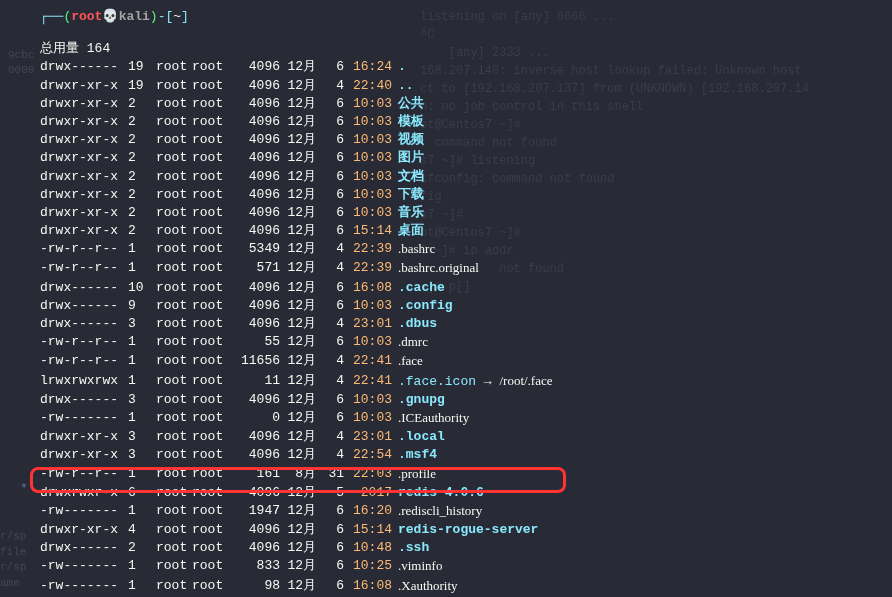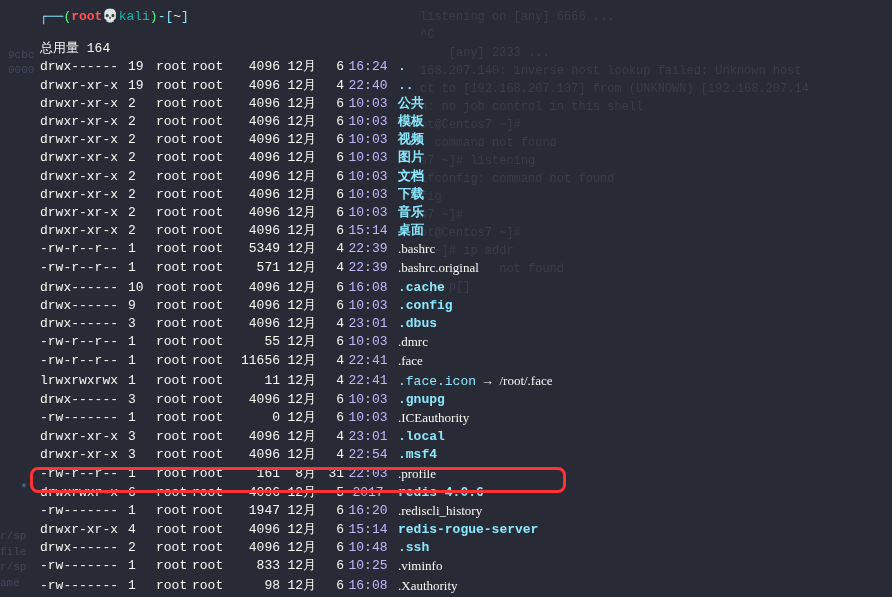--- a/index.html
+++ b/index.html
@@ -36,37 +36,37 @@
       font-size: 11px;
     }
     .terminal {
       padding: 8px 8px 8px 40px;
       position: relative;
     }
     .prompt-line1 .bracket { color: #50fa7b; }
     .prompt-line1 .dash { color: #8be9fd; }
     .prompt-line1 .root { color: #ff5555; font-weight: bold; }
     .prompt-line1 .skull { color: #ff5555; }
-    .prompt-line1 .host { color: #14b8a6; font-weight: normal; }
+    .prompt-line1 .host { color: #a3a3a3; font-weight: bold; }
     .prompt-line1 .tilde { color: #f8f8f2; }
     .prompt-line2 .dash { color: #50fa7b; }
     .prompt-line2 .hash { color: #ff5555; }
     .prompt-line2 .cmd { color: #50fa7b; }
     .prompt-line2 .args { color: #bd93f9; }
     .total { color: #f8f8f2; margin-top: 14px; }
     .listing { white-space: pre; }
     .row { display: flex; }
     .perms { width: 88px; color: #f8f8f2; }
     .links { width: 24px; text-align: left; color: #f8f8f2; }
     .owner { width: 40px; color: #f8f8f2; padding-left: 4px; }
     .group { width: 40px; color: #f8f8f2; }
     .size { width: 48px; text-align: right; color: #f8f8f2; }
     .month { width: 36px; text-align: right; color: #f8f8f2; }
     .day { width: 28px; text-align: right; color: #f8f8f2; }
-    .time { width: 48px; text-align: center; color: #c4b5fd; }
+    .time { width: 48px; text-align: right; color: #fdba74; }
     .name { padding-left: 6px; }
     .dir { color: #8be9fd; font-weight: bold; }
     .file { color: #f8f8f2; font-family: Liberation Serif, serif; }
     .link { color: #8be9fd; }
     .link-arrow { color: #f8f8f2; }
     .highlight-box {
       position: absolute;
       border: 3px solid #ff3333;
       border-radius: 8px;
       left: 30px;

